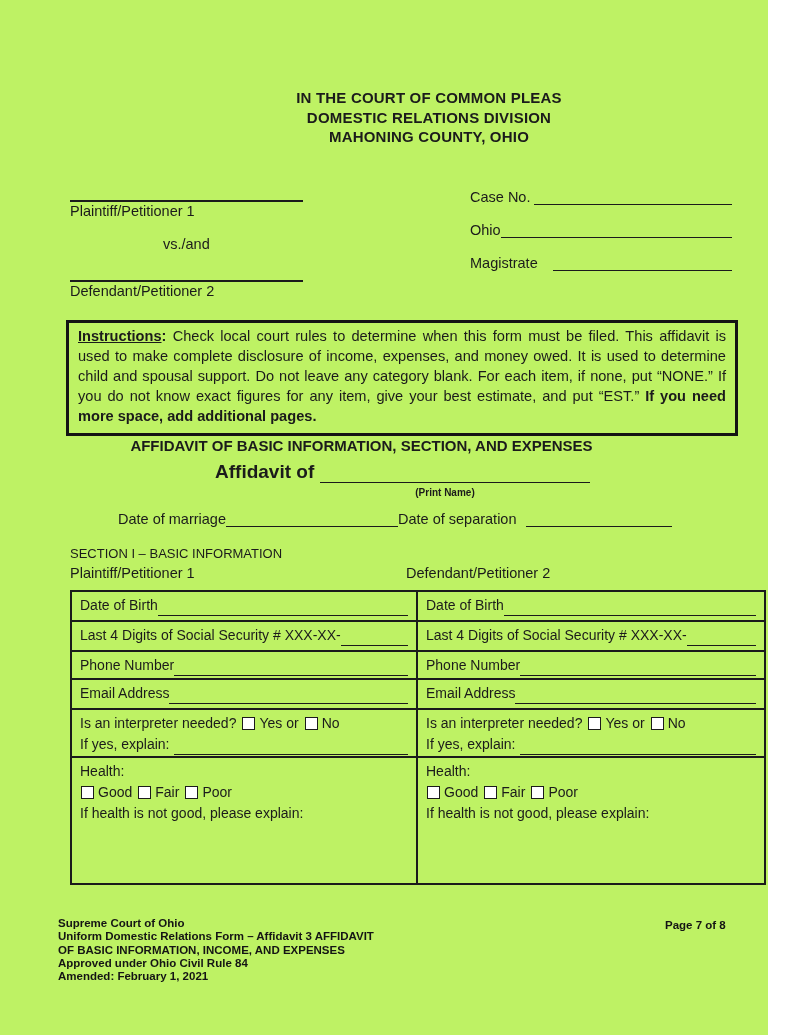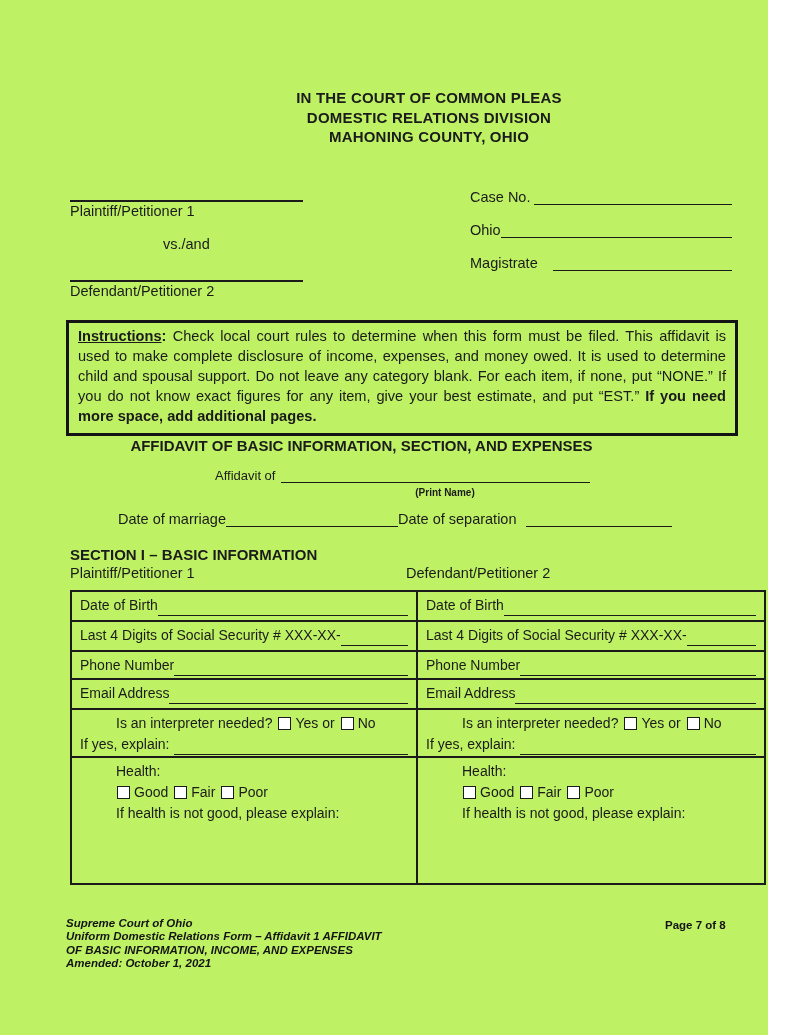--- a/index.html
+++ b/index.html
@@ -45,62 +45,62 @@
     font-size:14.6px;line-height:20px;text-align:justify;
   }
   .ins-head{font-weight:700;text-decoration:underline;}
   
   .doc-title{
     position:absolute;top:437px;left:0;width:723px;
     text-align:center;font-weight:700;font-size:15px;
   }
   .affidavit-of{
     position:absolute;top:465px;left:215px;width:375px;height:18px;
-    display:flex;align-items:flex-end;font-weight:400;font-size:13px;justify-content:center;
+    display:flex;align-items:flex-end;font-weight:700;font-size:19px;justify-content:center;
   }
   .affidavit-of .fl{flex:1;margin-left:6px;}
   .print-name{
     position:absolute;top:487px;left:345px;width:200px;
     text-align:center;font-size:10px;font-weight:700;
   }
   .dates-line{
     position:absolute;top:509px;left:118px;width:554px;height:18px;
     display:flex;align-items:flex-end;font-size:14.5px;white-space:pre;text-align:center;
   }
   .dates-line .w1{width:172px;}
   .dates-line .w2{flex:1;}
   
-  .section-heading{position:absolute;top:546px;left:70px;font-weight:700;font-size:15px;}
+  .section-heading{position:absolute;top:546px;left:70px;font-weight:400;font-size:13px;}
   #col-header-1{position:absolute;top:565px;left:70px;font-size:14.5px;}
   #col-header-2{position:absolute;top:565px;left:406px;font-size:14.5px;}
   
   .info-table{
     position:absolute;top:590px;left:70px;width:658px;height:295px;
     border-collapse:collapse;table-layout:fixed;
   }
   .info-table td{
     border:2px solid #1b1b1b;vertical-align:top;
     padding:3px 8px 0 8px;font-size:14px;line-height:21px;overflow:hidden;
   }
   .col-a{width:328px;}
   .col-b{width:330px;}
   tr.r1{height:30px;}tr.r2{height:30px;}tr.r3{height:28px;}tr.r4{height:30px;}tr.r5{height:48px;}
   .cf{display:flex;align-items:flex-end;}
   .cf .fill{flex:1;border-bottom:1.5px solid #1b1b1b;height:16px;min-width:20px;}
-  .cl{white-space:nowrap;margin-left:36px;}
+  .cl{white-space:nowrap;}
   .checkbox{
     display:inline-block;width:13px;height:13px;box-sizing:border-box;
     border:1.6px solid #1b1b1b;vertical-align:-2px;margin:0 4px 0 6px;
     background:#fff;
   }
   .checkbox.first{margin-left:1px;}
   
   .footer-left{
-    position:absolute;top:917px;left:66px;
-    font-size:11.5px;font-weight:700;line-height:13.3px;color:#141414;font-style:italic;
+    position:absolute;top:917px;left:58px;
+    font-size:11.5px;font-weight:700;line-height:13.3px;color:#141414;
   }
   .footer-right{
     position:absolute;top:919px;left:665px;
     font-size:11.5px;font-weight:700;color:#141414;
   }
 </style>
 </head>
 <body>
 
 <div class="page">
@@ -234,19 +234,20 @@
         <div class="cl">Health:</div>
         <div class="cl"><span class="checkbox first"></span><span>Good</span><span class="checkbox"></span><span>Fair</span><span class="checkbox"></span><span>Poor</span></div>
         <div class="cl">If health is not good, please explain:</div>
       </td>
     </tr>
   </tbody>
     </table>
 
   <div class="footer-left">
     <div>Supreme Court of Ohio</div>
-    <div>Uniform Domestic Relations Form – Affidavit 1 AFFIDAVIT</div>
+    <div>Uniform Domestic Relations Form – Affidavit 3 AFFIDAVIT</div>
     <div>OF BASIC INFORMATION, INCOME, AND EXPENSES</div>
-    <div>Amended: October 1, 2021</div>
+    <div>Approved under Ohio Civil Rule 84</div>
+    <div>Amended: February 1, 2021</div>
   </div>
   <div class="footer-right">Page 7 of 8</div>
 
 </div>
 
 </body></html>

